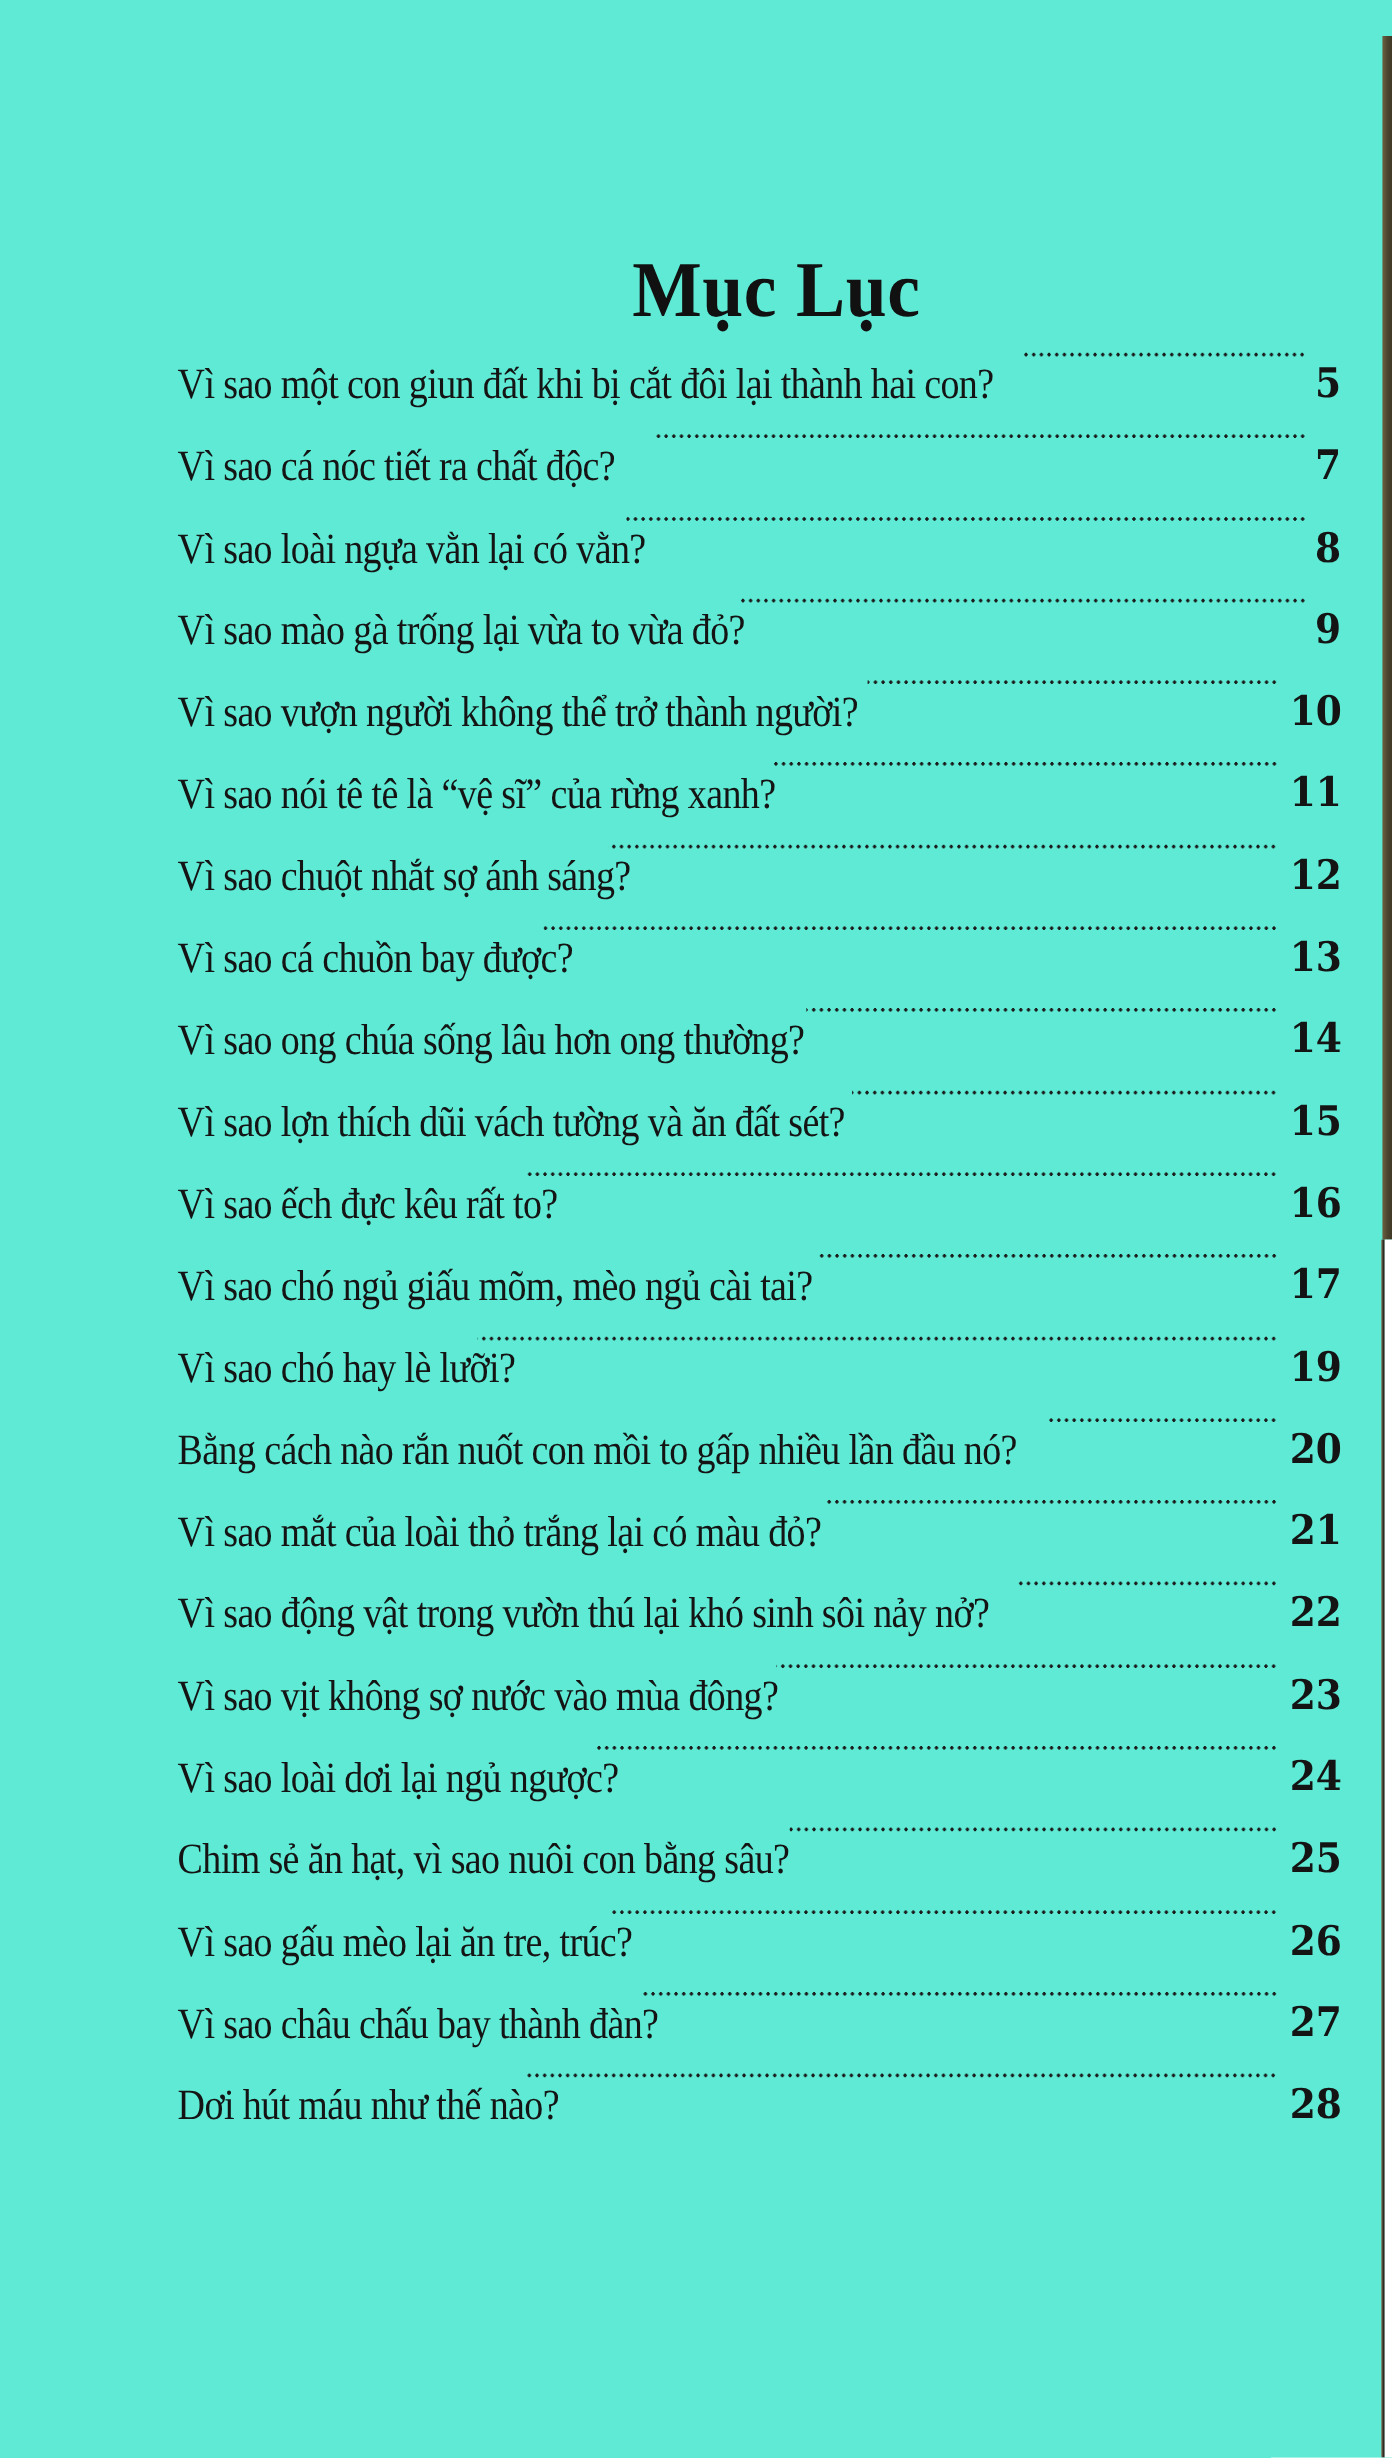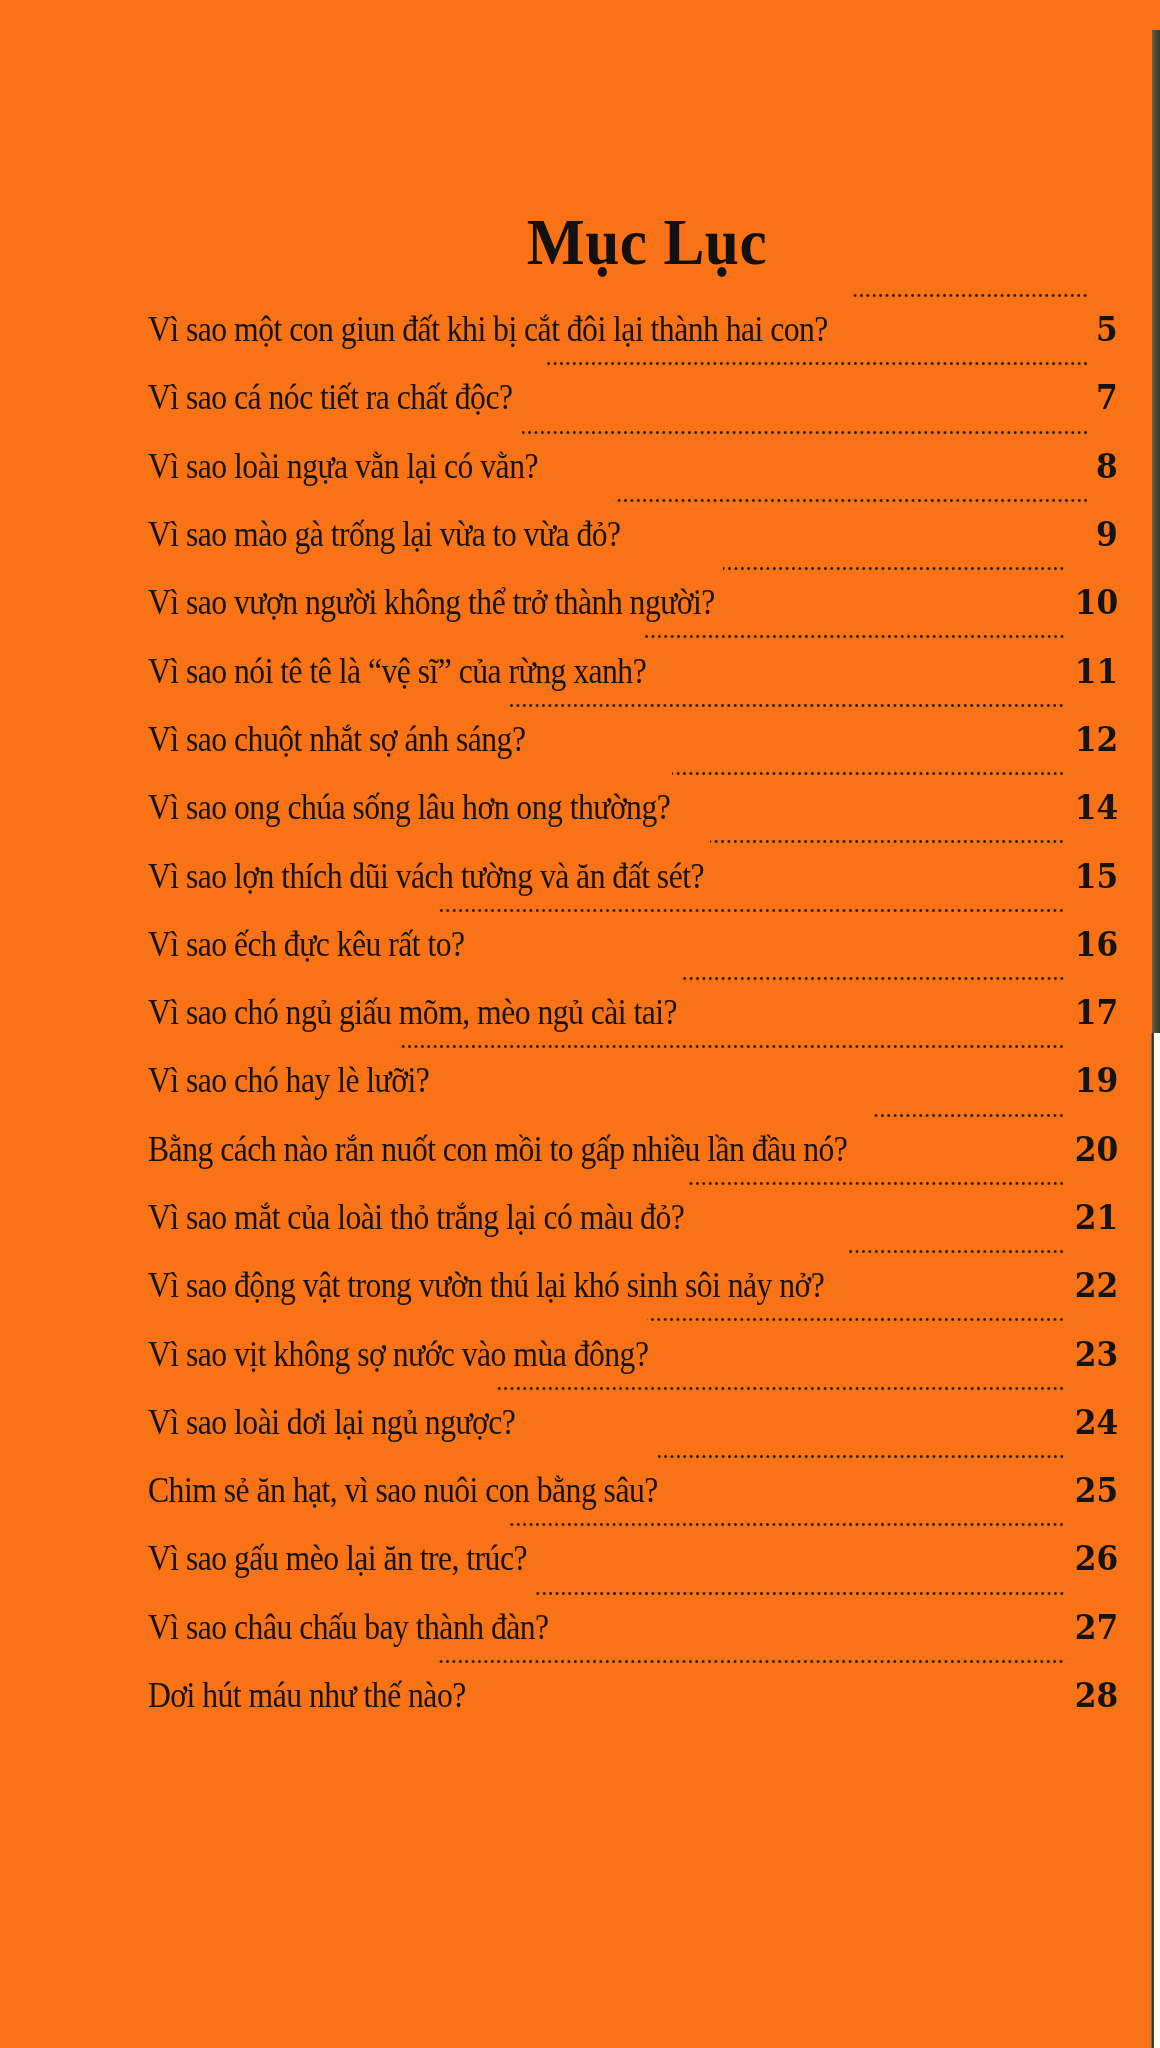--- a/index.html
+++ b/index.html
@@ -13,21 +13,21 @@
       position: relative;
       overflow: hidden;
       font-family: "Liberation Serif", "DejaVu Serif", serif;
       color: #141414;
     }
     .page {
       position: absolute;
       left: 0; top: 0;
       width: 1160px;
       height: 2048px;
-      background: #f97316;
+      background: #5eead4;
     }
     
     .edge-strip {
       position: absolute;
       left: 1152px;
       top: 30px;
       width: 8px;
       height: 1003px;
       background: linear-gradient(to right, #6b6143 0%, #4e4630 50%, #3e3826 100%);
     }
@@ -67,21 +67,21 @@
       position: absolute;
       left: 148px;
       top: 295px;
       width: 970px;
       margin: 0;
       padding: 0;
       list-style: none;
     }
     .toc-row {
       display: flex;
-      align-items: center;
+      align-items: flex-start;
       height: 68.3px;
       font-size: 36px;
       line-height: 50px;
       white-space: nowrap;
     }
     .toc-title {
       flex: 0 0 auto;
       letter-spacing: -0.6px;
       transform: scaleX(0.88);
       transform-origin: left center;
@@ -152,20 +152,25 @@
       <span class="toc-title">Vì sao nói tê tê là “vệ sĩ” của rừng xanh?</span>
       <span class="toc-dots"></span>
       <span class="toc-page">11</span>
     </li>
     <li class="toc-row">
       <span class="toc-title">Vì sao chuột nhắt sợ ánh sáng?</span>
       <span class="toc-dots"></span>
       <span class="toc-page">12</span>
     </li>
     <li class="toc-row">
+      <span class="toc-title">Vì sao cá chuồn bay được?</span>
+      <span class="toc-dots"></span>
+      <span class="toc-page">13</span>
+    </li>
+    <li class="toc-row">
       <span class="toc-title">Vì sao ong chúa sống lâu hơn ong thường?</span>
       <span class="toc-dots"></span>
       <span class="toc-page">14</span>
     </li>
     <li class="toc-row">
       <span class="toc-title">Vì sao lợn thích dũi vách tường và ăn đất sét?</span>
       <span class="toc-dots"></span>
       <span class="toc-page">15</span>
     </li>
     <li class="toc-row">

